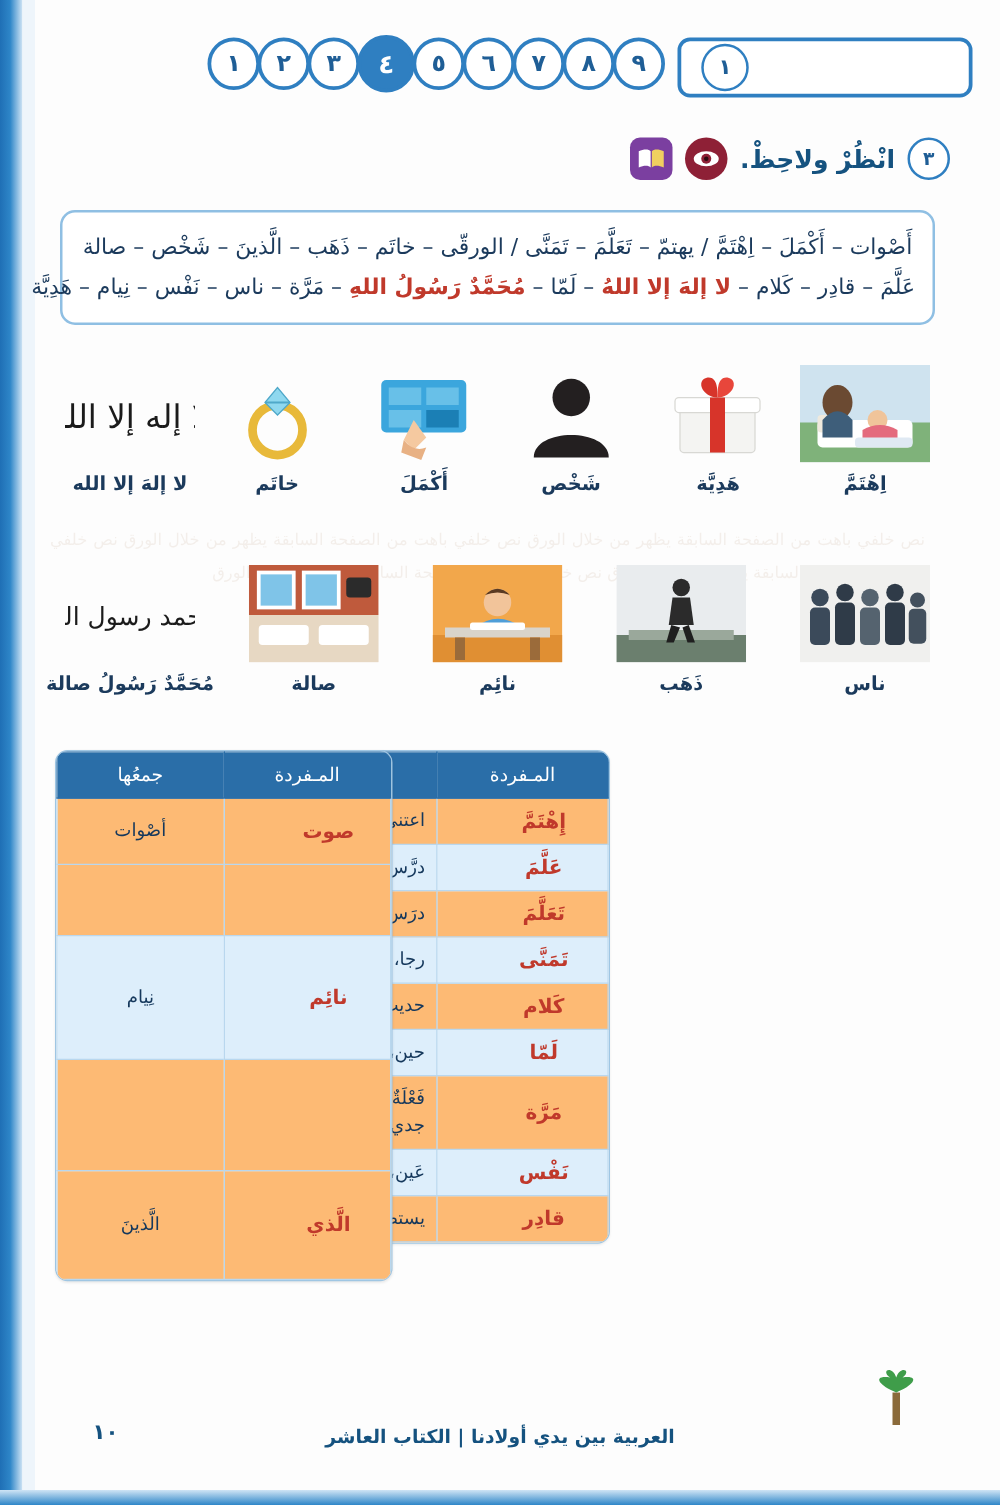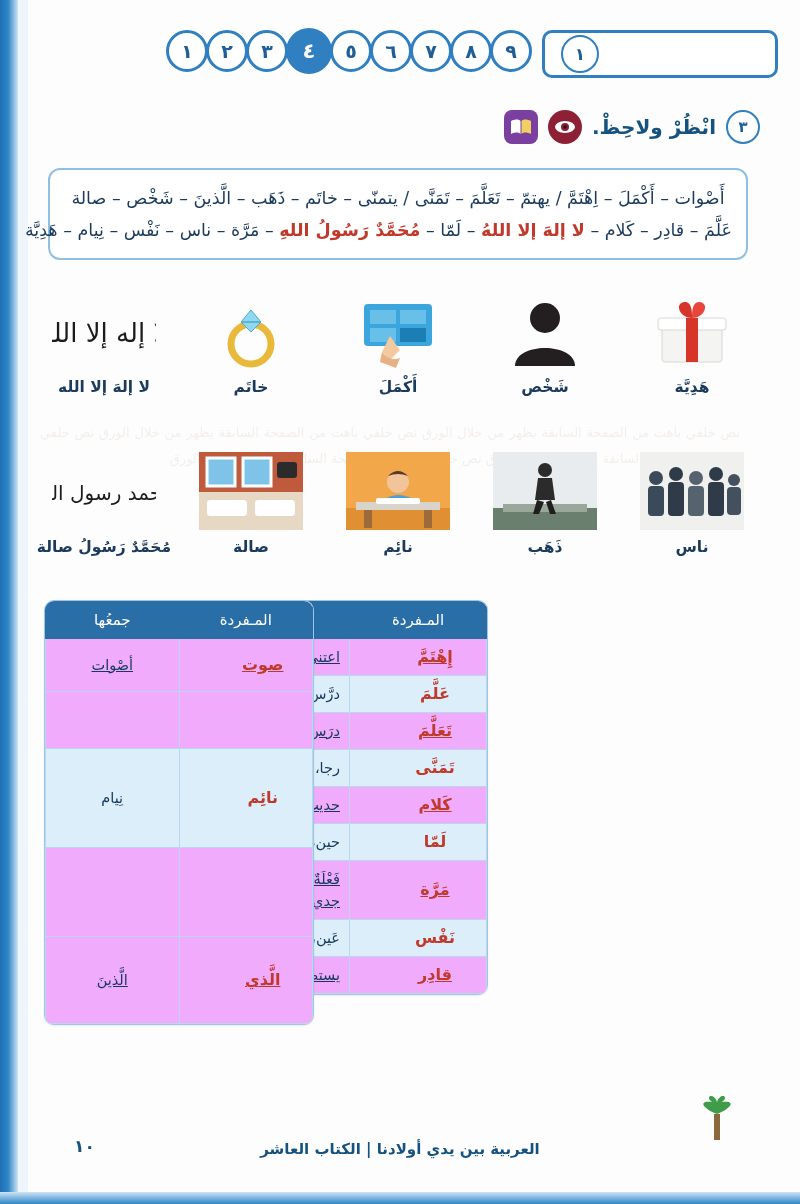--- a/index.html
+++ b/index.html
@@ -240,21 +240,21 @@
   td.word {
     width: 84px;
     text-align: center;
     font-weight: bold;
     color: #c0392b;
     font-size: 16px;
     padding-left: 43px;
   }
   td.mean { text-align: right; }
   tr.alt td { background: #ddeefb; }
-  tr.plain td { background: #f0abfc; text-decoration: underline; }
+  tr.plain td { background: #fdba74; }
   .tbl-left2 td.word { color: #c0392b; }
   .tbl-left2 td.plural { text-align: center; color: #15385c; font-weight: normal; }
 
   
   .footer {
     position: absolute;
     bottom: 30px; right: 0; left: 0;
     height: 60px;
   }
   .footer-text {
@@ -334,21 +334,21 @@
       </svg>
     </div>
   </div>
 
   <div class="wordbank">
     <div class="line">
       <span>أَصْوات</span> –
       <span>أَكْمَلَ</span> –
       <span>اِهْتَمَّ / يهتمّ</span> –
       <span>تَعَلَّمَ</span> –
-      <span>تَمَنَّى / يتمنّى</span> –
+      <span>تَمَنَّى / الورقّى</span> –
       <span>خاتَم</span> –
       <span>ذَهَب</span> –
       <span>الَّذينَ</span> –
       <span>شَخْص</span> –
       <span>صالة</span>
     </div>
     <div class="line">
       <span>عَلَّمَ</span> –
       <span>قادِر</span> –
       <span>كَلام</span> –
@@ -358,20 +358,36 @@
       <span>مَرَّة</span> –
       <span>ناس</span> –
       <span>نَفْس</span> –
       <span>نِيام</span> –
       <span>هَدِيَّة</span>
     </div>
   </div>
 
   <div class="picrow r1">
 
+    <div class="piccell">
+      <div class="picbox">
+        <svg width="104" height="78" viewBox="0 0 104 78">
+          <rect x="0" y="0" width="104" height="78" fill="#cfe3ef"></rect>
+          <rect x="0" y="46" width="104" height="32" fill="#7fb27a"></rect>
+          <rect x="14" y="44" width="76" height="22" rx="4" fill="#ffffff"></rect>
+          <rect x="14" y="40" width="22" height="14" rx="3" fill="#efe9dd"></rect>
+          <ellipse cx="30" cy="30" rx="12" ry="14" fill="#6b4a32"></ellipse>
+          <path d="M18 44 q12 -14 24 0 l0 14 l-24 0 z" fill="#3e5e7a"></path>
+          <ellipse cx="62" cy="44" rx="8" ry="8" fill="#f0c49a"></ellipse>
+          <path d="M50 52 q14 -8 28 0 l0 12 l-28 0 z" fill="#e46a7d"></path>
+          <rect x="44" y="58" width="46" height="8" rx="3" fill="#dfe9f3"></rect>
+        </svg>
+      </div>
+      <div class="piclabel">اِهْتَمَّ</div>
+    </div>
 
     <div class="piccell">
       <div class="picbox">
         <svg width="104" height="78" viewBox="0 0 104 78">
           <rect x="22" y="34" width="60" height="36" rx="3" fill="#f4f4f2" stroke="#d8d8d4"></rect>
           <rect x="18" y="26" width="68" height="12" rx="3" fill="#ffffff" stroke="#d8d8d4"></rect>
           <rect x="46" y="26" width="12" height="44" fill="#d7342a"></rect>
           <path d="M52 26 C40 26, 34 12, 44 10 C52 9, 52 20, 52 26 Z" fill="#d7342a"></path>
           <path d="M52 26 C64 26, 70 12, 60 10 C52 9, 52 20, 52 26 Z" fill="#e8463b"></path>
         </svg>

